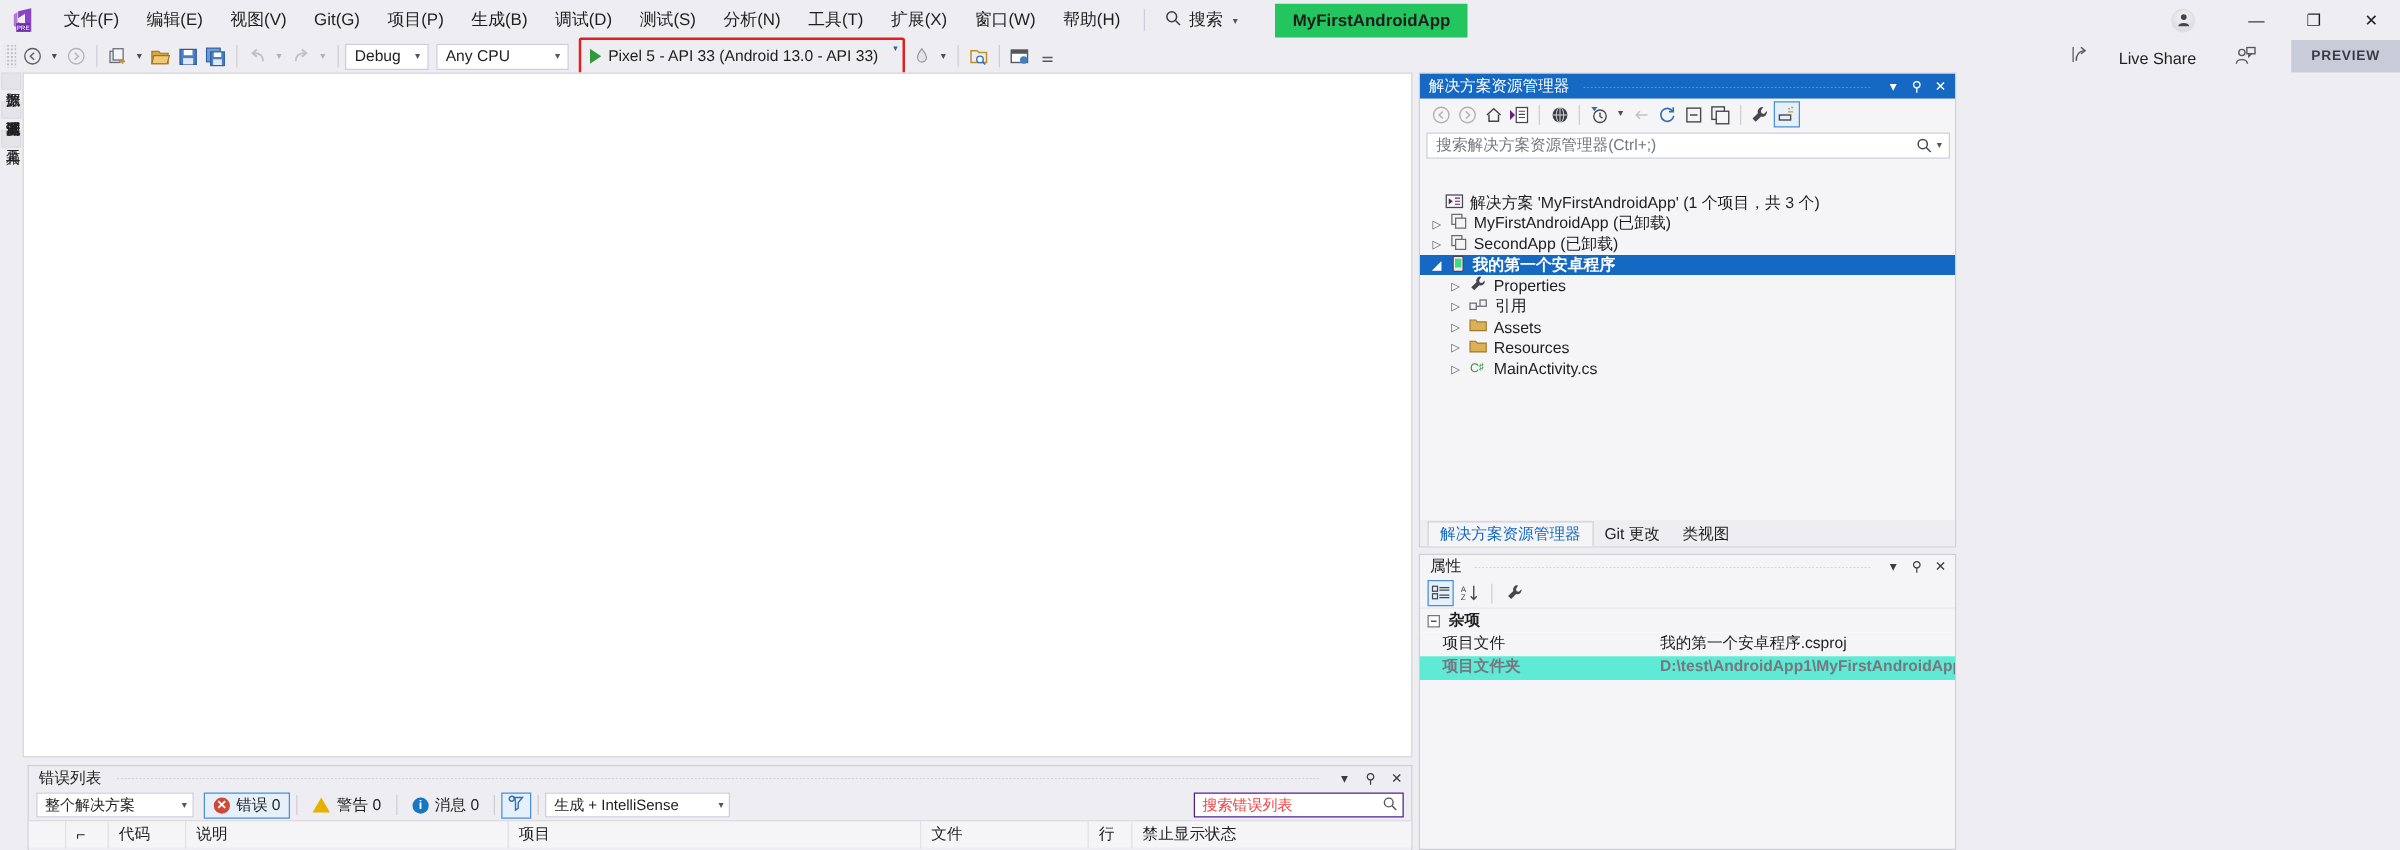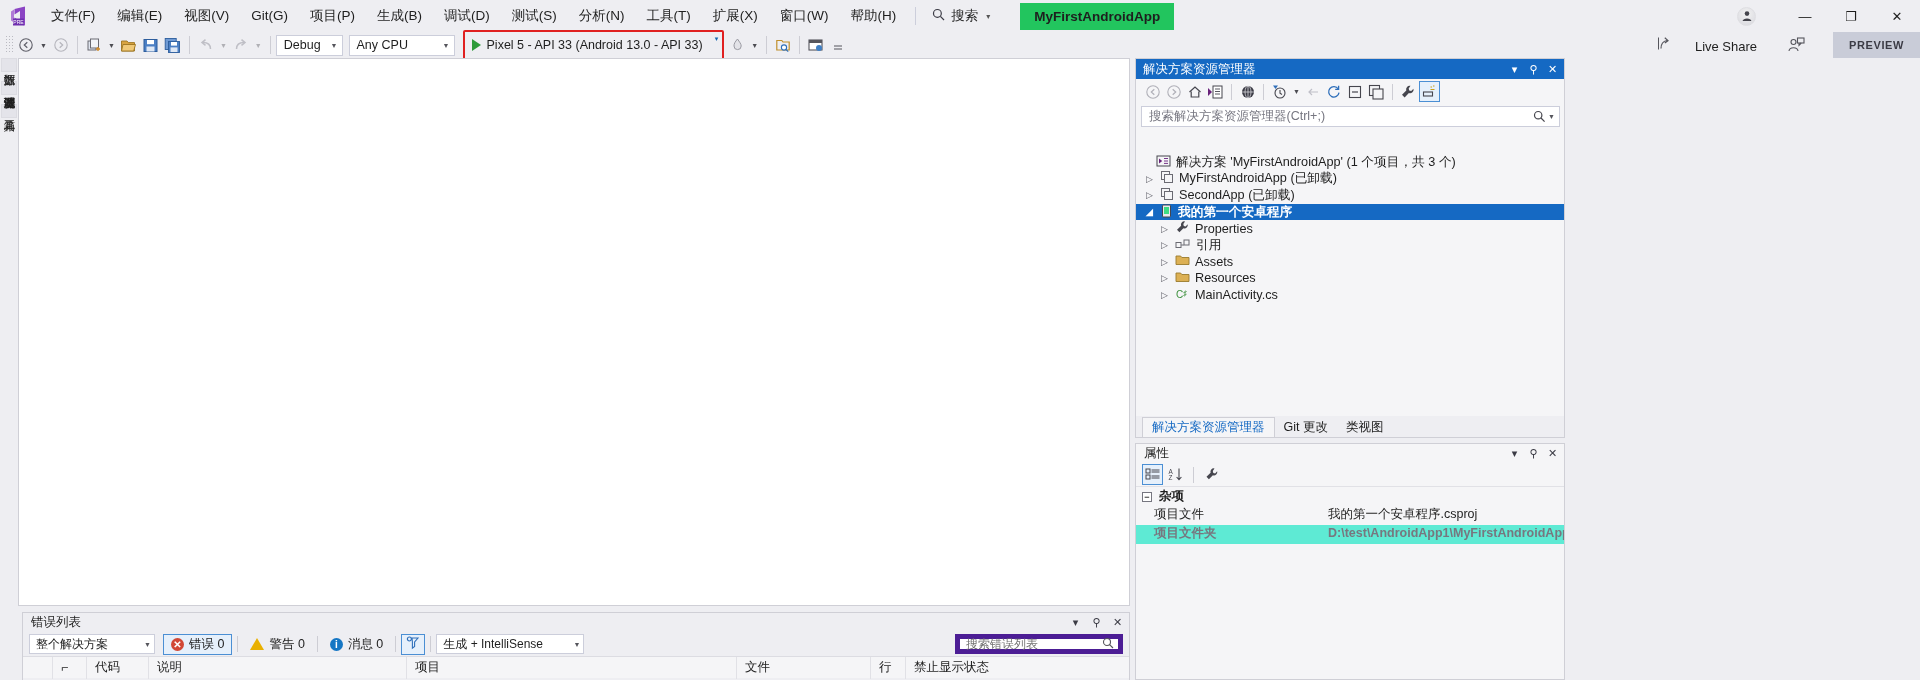--- a/index.html
+++ b/index.html
@@ -145,22 +145,22 @@
   .el-chip.sel { border:1px solid #4b8fd4; background:#e6f0fb; }
   .vsep { width:1px; height:16px; background:#cdcdd4; margin:0 5px; }
   .ic-err { width:13px;height:13px;border-radius:50%;background:#d14836;color:#fff;
     font-size:10px;display:flex;align-items:center;justify-content:center;font-weight:bold;}
   .ic-warn { width:0;height:0;border-left:7px solid transparent;border-right:7px solid transparent;
     border-bottom:12px solid #e9b000; position:relative;}
   .ic-info { width:13px;height:13px;border-radius:50%;background:#1576c4;color:#fff;
     font-size:10px;display:flex;align-items:center;justify-content:center;font-weight:bold;}
   .el-search {
     margin-left:auto; margin-right:6px; width:168px; height:20px; background:#fff;
-    border:5px solid #4c1d95; display:flex; align-items:center;
-    justify-content:space-between; padding:0 4px 0 6px; font-size:12px; color:#737373;
+    border:1px solid #4c1d95; display:flex; align-items:center;
+    justify-content:space-between; padding:0 4px 0 6px; font-size:12px; color:#ef4444;
   }
   .el-header {
     display:flex; align-items:center; height:22px; background:#f5f5f7;
     border-top:1px solid #dcdce2; font-size:12.5px; color:#1e1e1e;
   }
   .el-th { padding:0 8px; height:22px; display:flex; align-items:center;
     border-right:1px solid #e1e1e6; }
 
   
   .sln {

